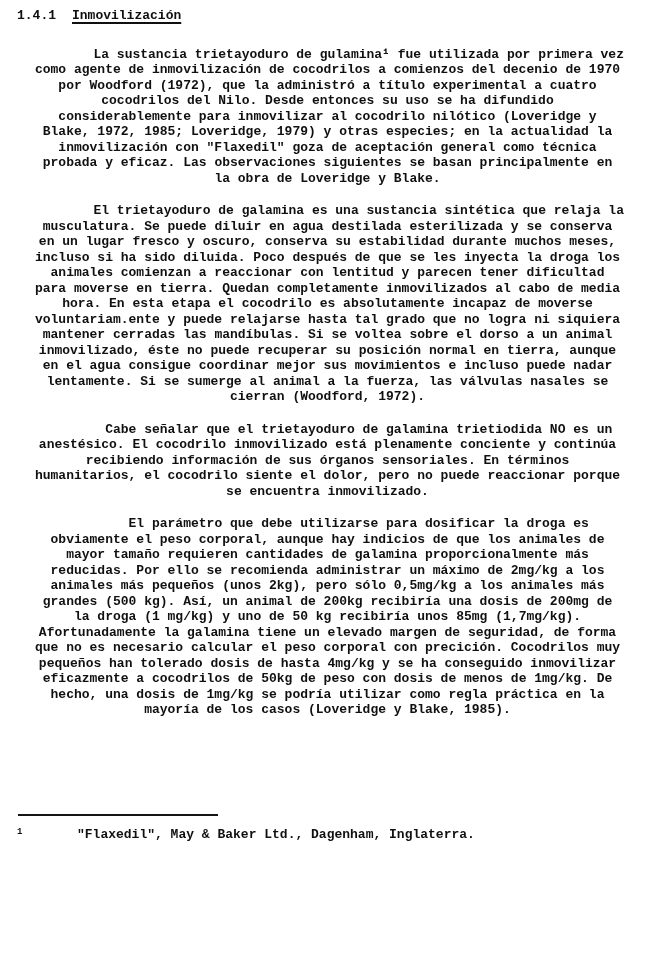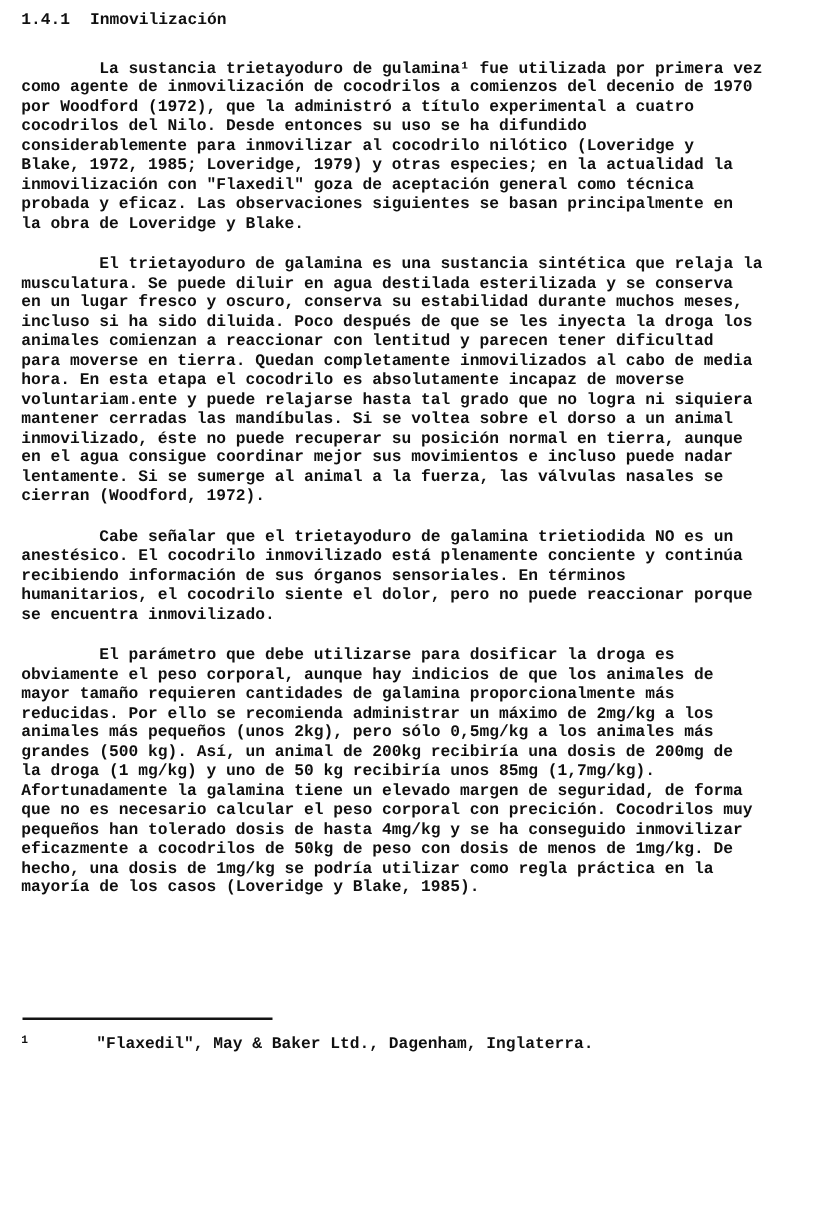--- a/index.html
+++ b/index.html
@@ -24,26 +24,28 @@
     line-height: 15.5px;
     color: #101010;
     background: #ffffff;
   }
   .heading {
     margin: 0 0 23px 0;
     white-space: pre;
   }
   .heading .section-title {
     margin-left: 16px;
+    text-decoration: underline;
     text-underline-offset: 3px;
     text-decoration-thickness: 1.5px;
   }
   .para {
     white-space: pre-wrap;
     margin: 0 0 17px 0;
+    text-align: center;
   }
   .footnote {
     margin-top: 96px;
   }
   .fn-rule {
     width: 200px;
     height: 0;
     border-top: 2px solid #141414;
     margin-left: 1px;
   }

